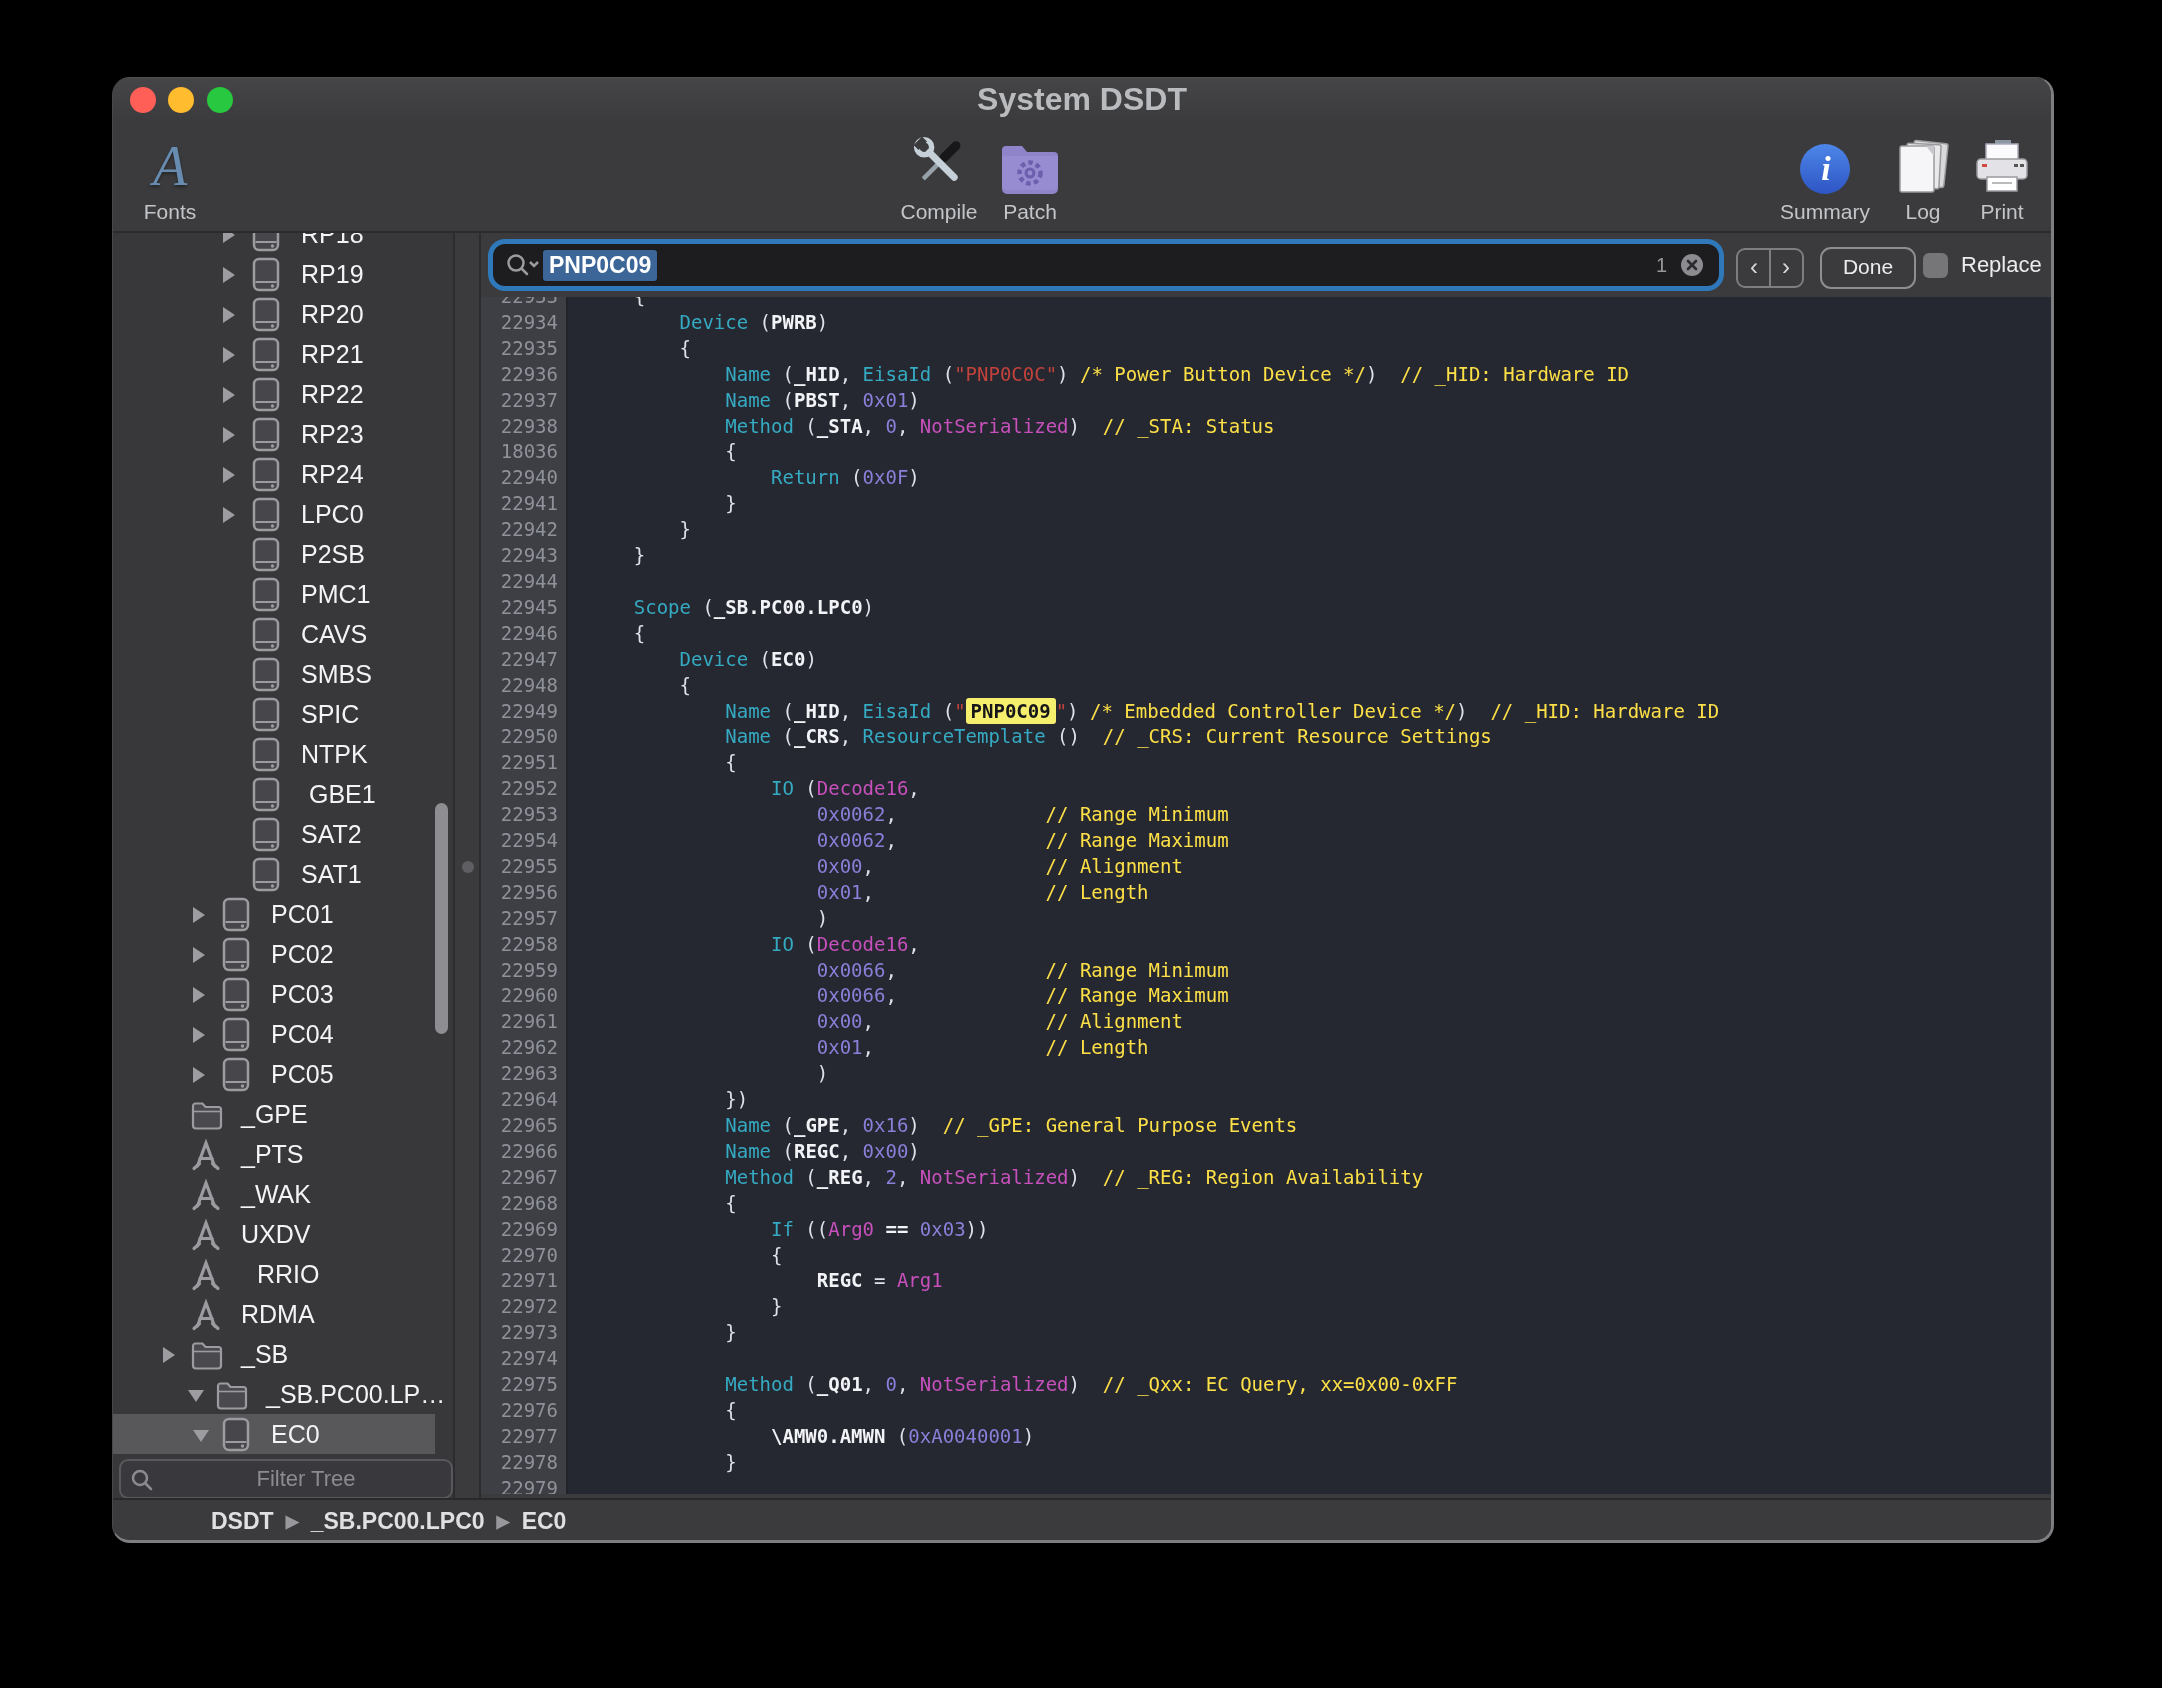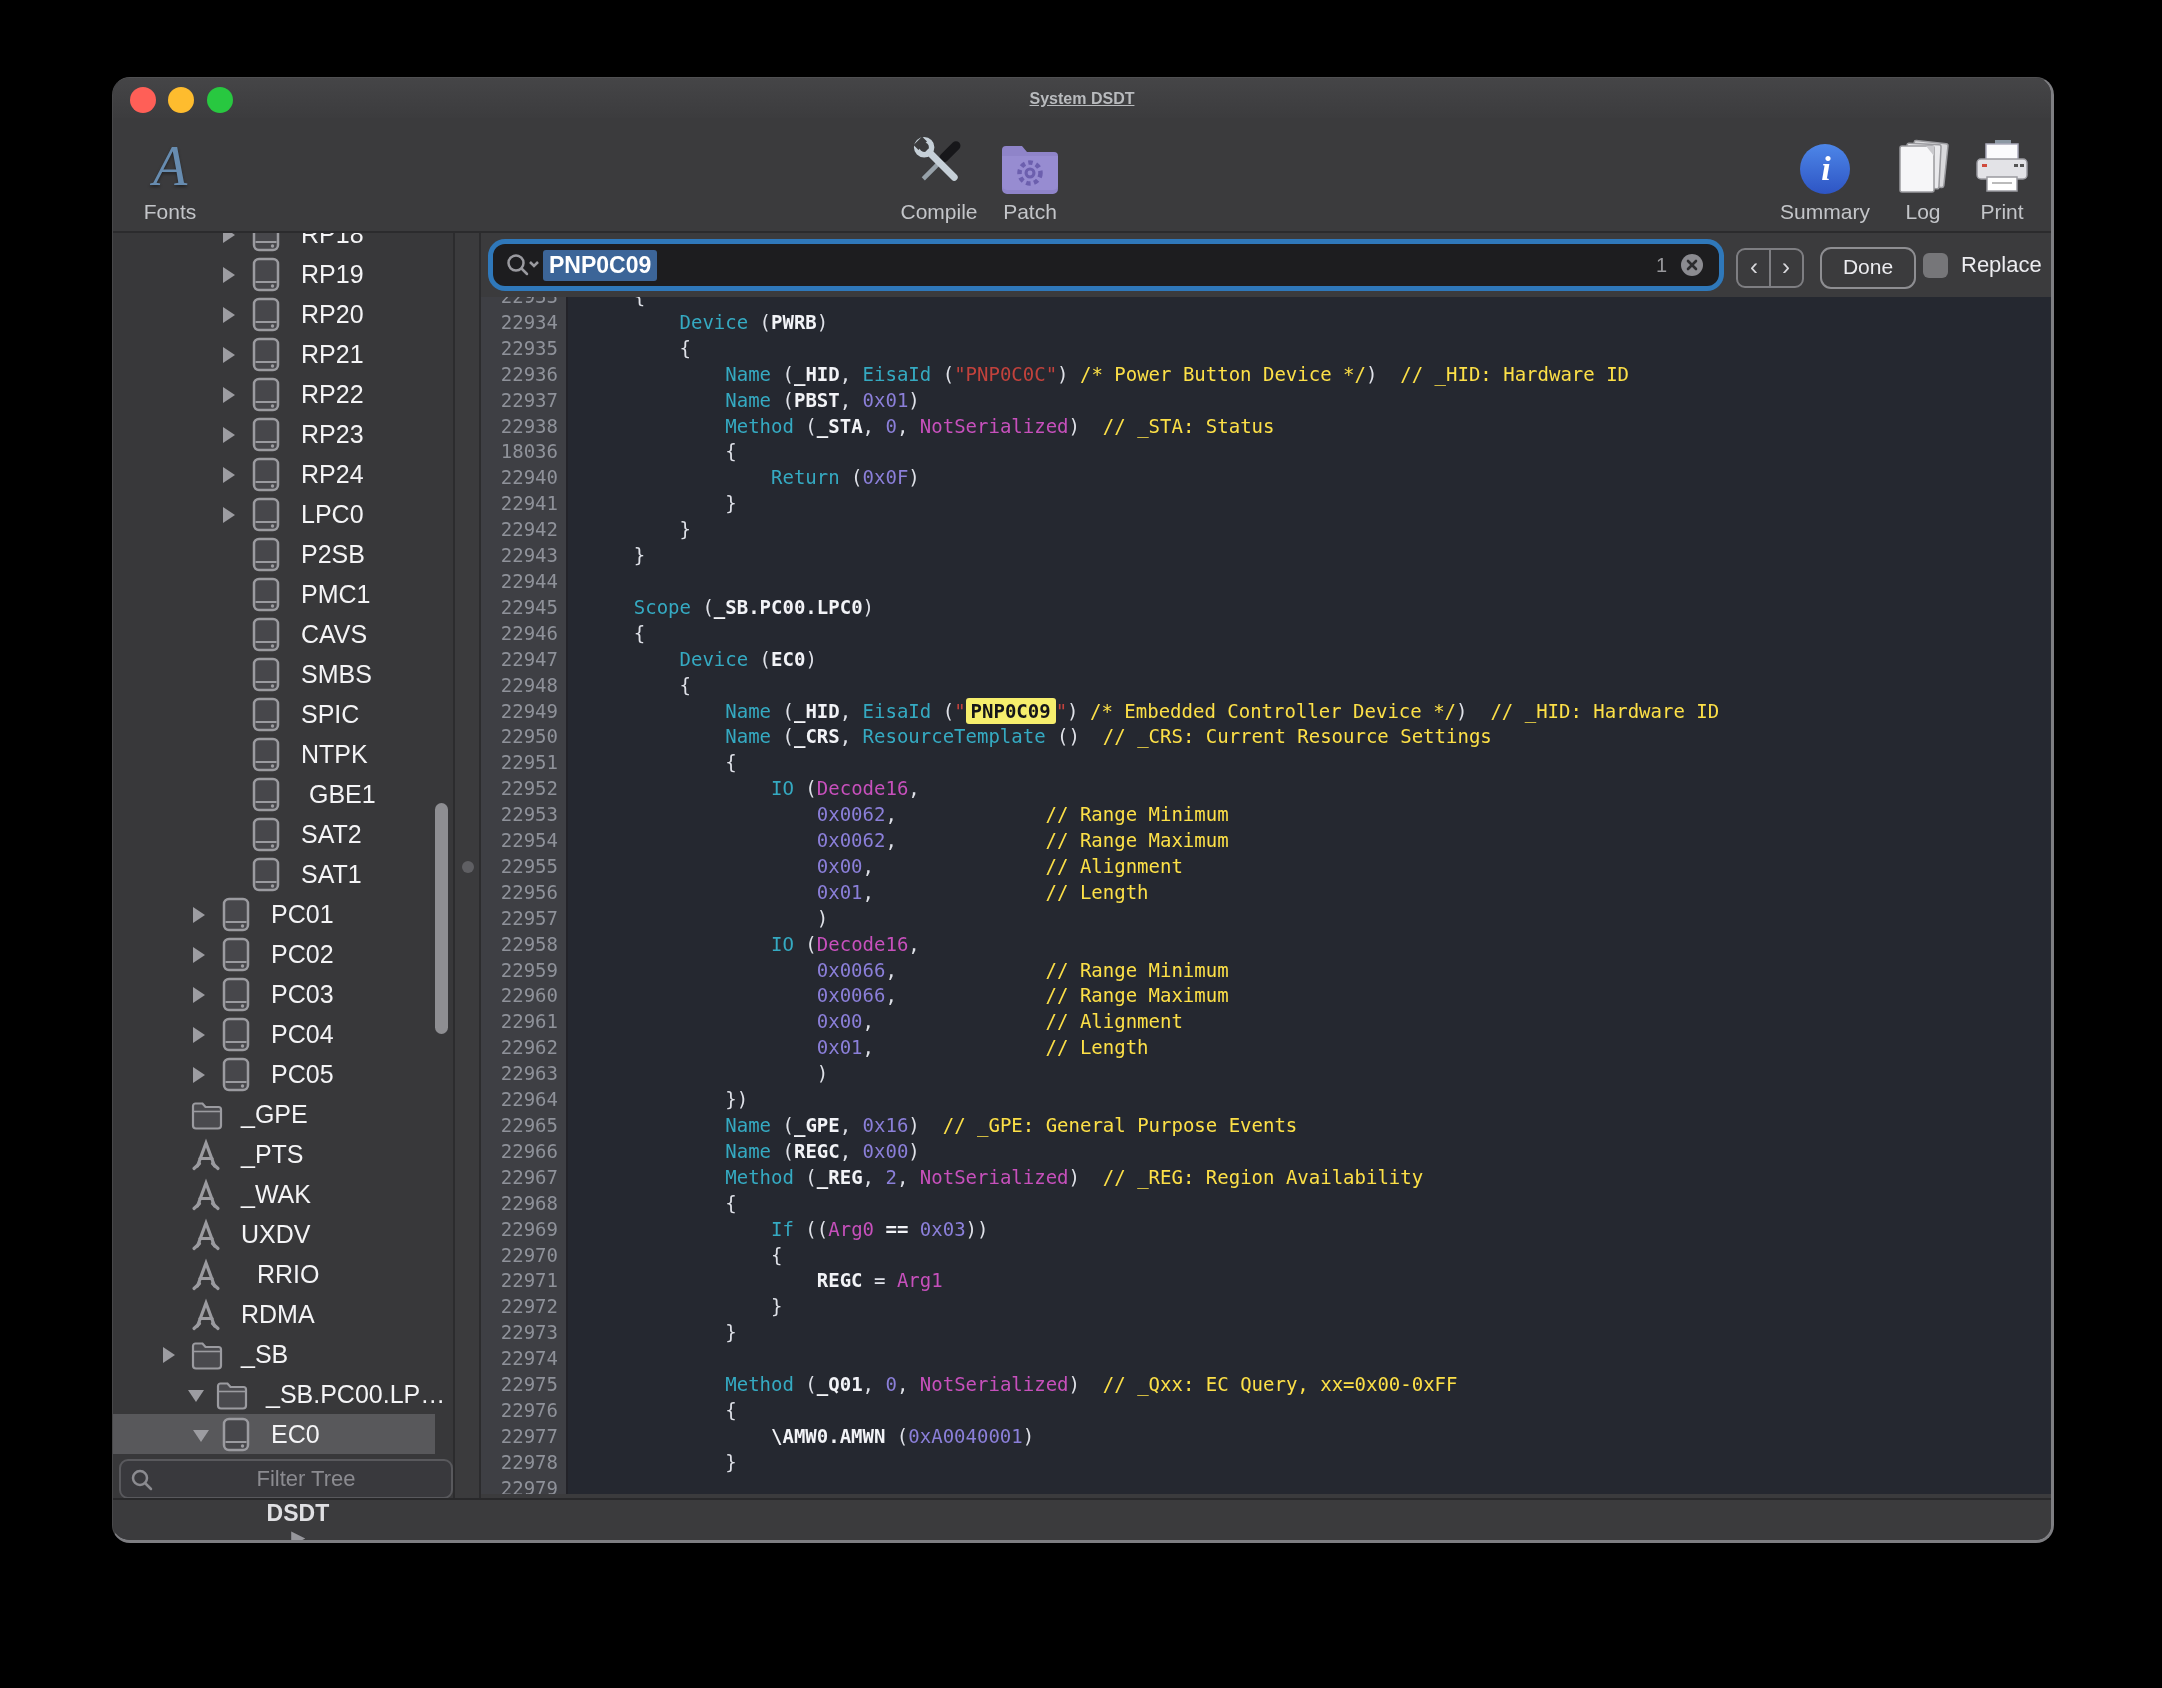--- a/index.html
+++ b/index.html
@@ -11,21 +11,21 @@
           border-right:3px solid #7e7e82;border-bottom:3px solid #7e7e82;
           box-sizing:content-box;}
   
   #titlebar{position:absolute;left:0;top:0;width:100%;height:40px;
             background:linear-gradient(#454547,#3c3c3e);}
   .tl{position:absolute;top:9px;width:26px;height:26px;border-radius:50%;}
   #tl-close{left:17px;background:#ff5f57;}
   #tl-min{left:55px;background:#febc2e;}
   #tl-zoom{left:94px;background:#28c840;}
   #win-title{position:absolute;left:0;right:0;top:0;height:40px;line-height:42px;
-             text-align:center;font-size:16px;font-weight:600;color:#b9bbbe;text-decoration:underline;}
+             text-align:center;font-size:32px;font-weight:600;color:#b9bbbe;}
   
   #toolbar{position:absolute;left:0;top:40px;width:100%;height:113px;background:#3b3b3d;
            border-bottom:2px solid #2b2b2d;}
   .tb-item{position:absolute;top:6px;width:110px;height:100px;display:flex;
            flex-direction:column;align-items:center;justify-content:flex-end;cursor:default;}
   .tb-icon{display:flex;align-items:flex-end;justify-content:center;height:66px;margin-bottom:4px;}
   .tb-label{font-size:21px;color:#c3c5c9;}
   #tb-fonts{left:2px;}
   #tb-compile{left:771px;}
   #tb-patch{left:862px;}
@@ -87,21 +87,21 @@
   .t-n{color:#8b7fd9;}
   .t-p{color:#c750bc;}
   .t-s{color:#c2423c;}
   .t-c{color:#fde047;}
   .t-w{color:#dfe1e8;}
   .t-hl{background:#f6ee6d;color:#15151a;padding:2px 5px;border-radius:3px;font-weight:700;}
   
   #statusbar{position:absolute;left:0;top:1420px;width:100%;height:42px;background:#3b3b3d;
              border-top:2px solid #29292b;}
   #breadcrumb{position:absolute;left:98px;top:0;height:42px;display:flex;align-items:center;
-              font-size:23px;font-weight:600;color:#e0e0e3;flex-direction:column;}
+              font-size:23px;font-weight:600;color:#e0e0e3;}
   .crumb-sep{color:#97979c;font-size:17px;margin:0 12px;}
 </style>
 </head>
 <body>
 
 <div id="stage">
   <div id="window">
 
     <div id="titlebar">
       <div class="tl" id="tl-close"></div>

